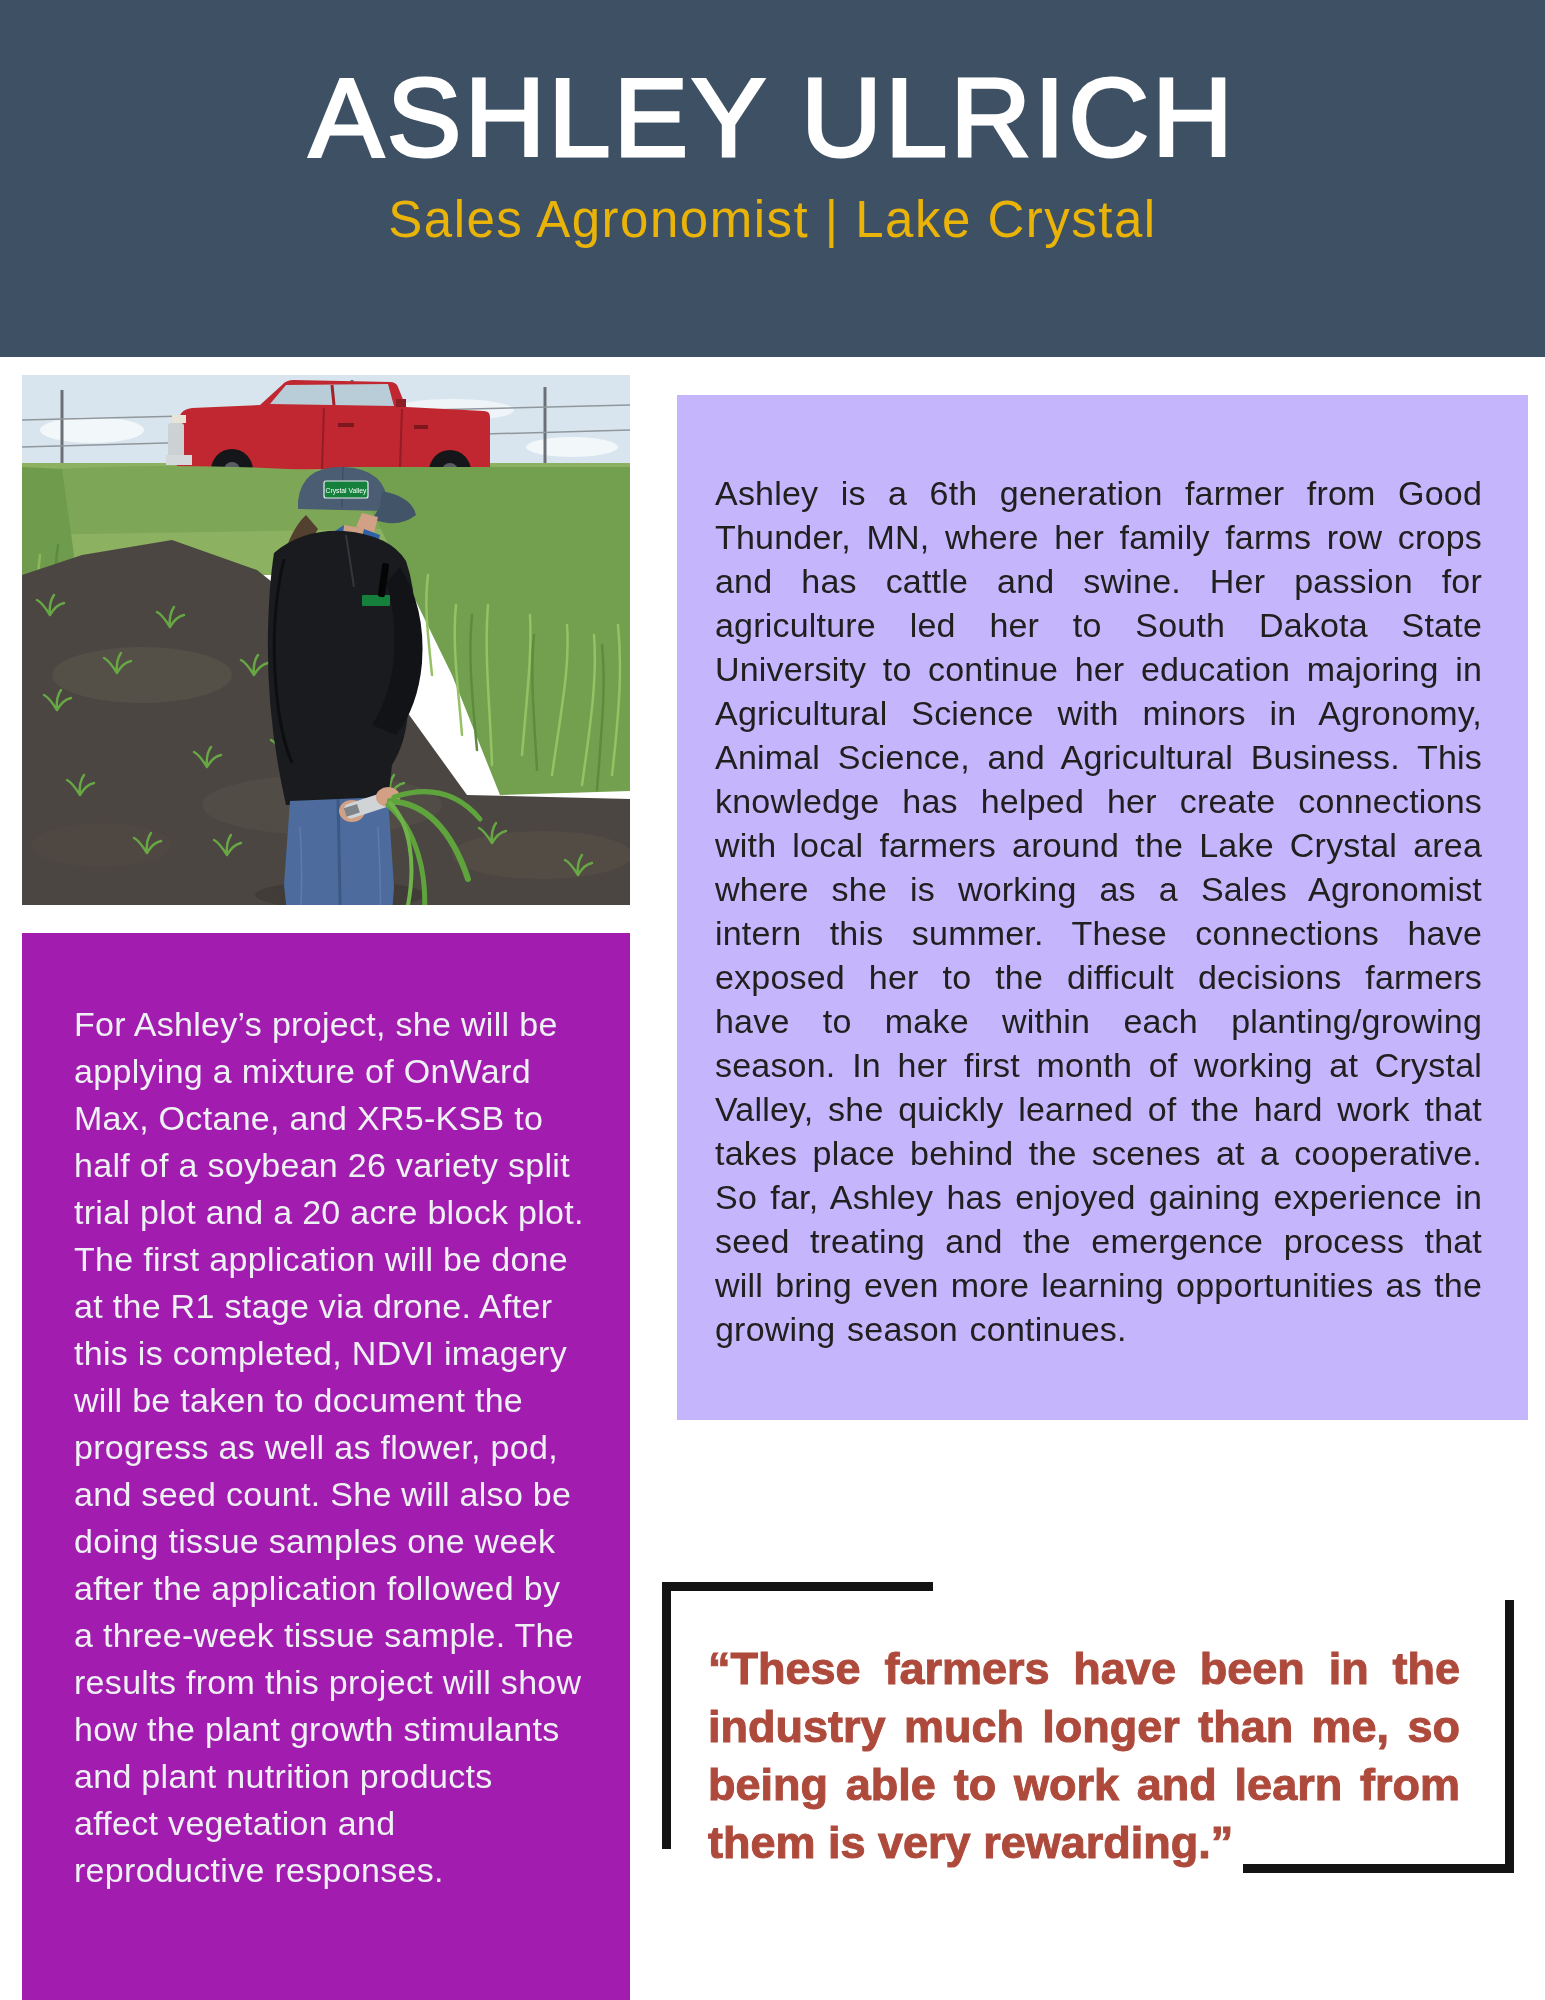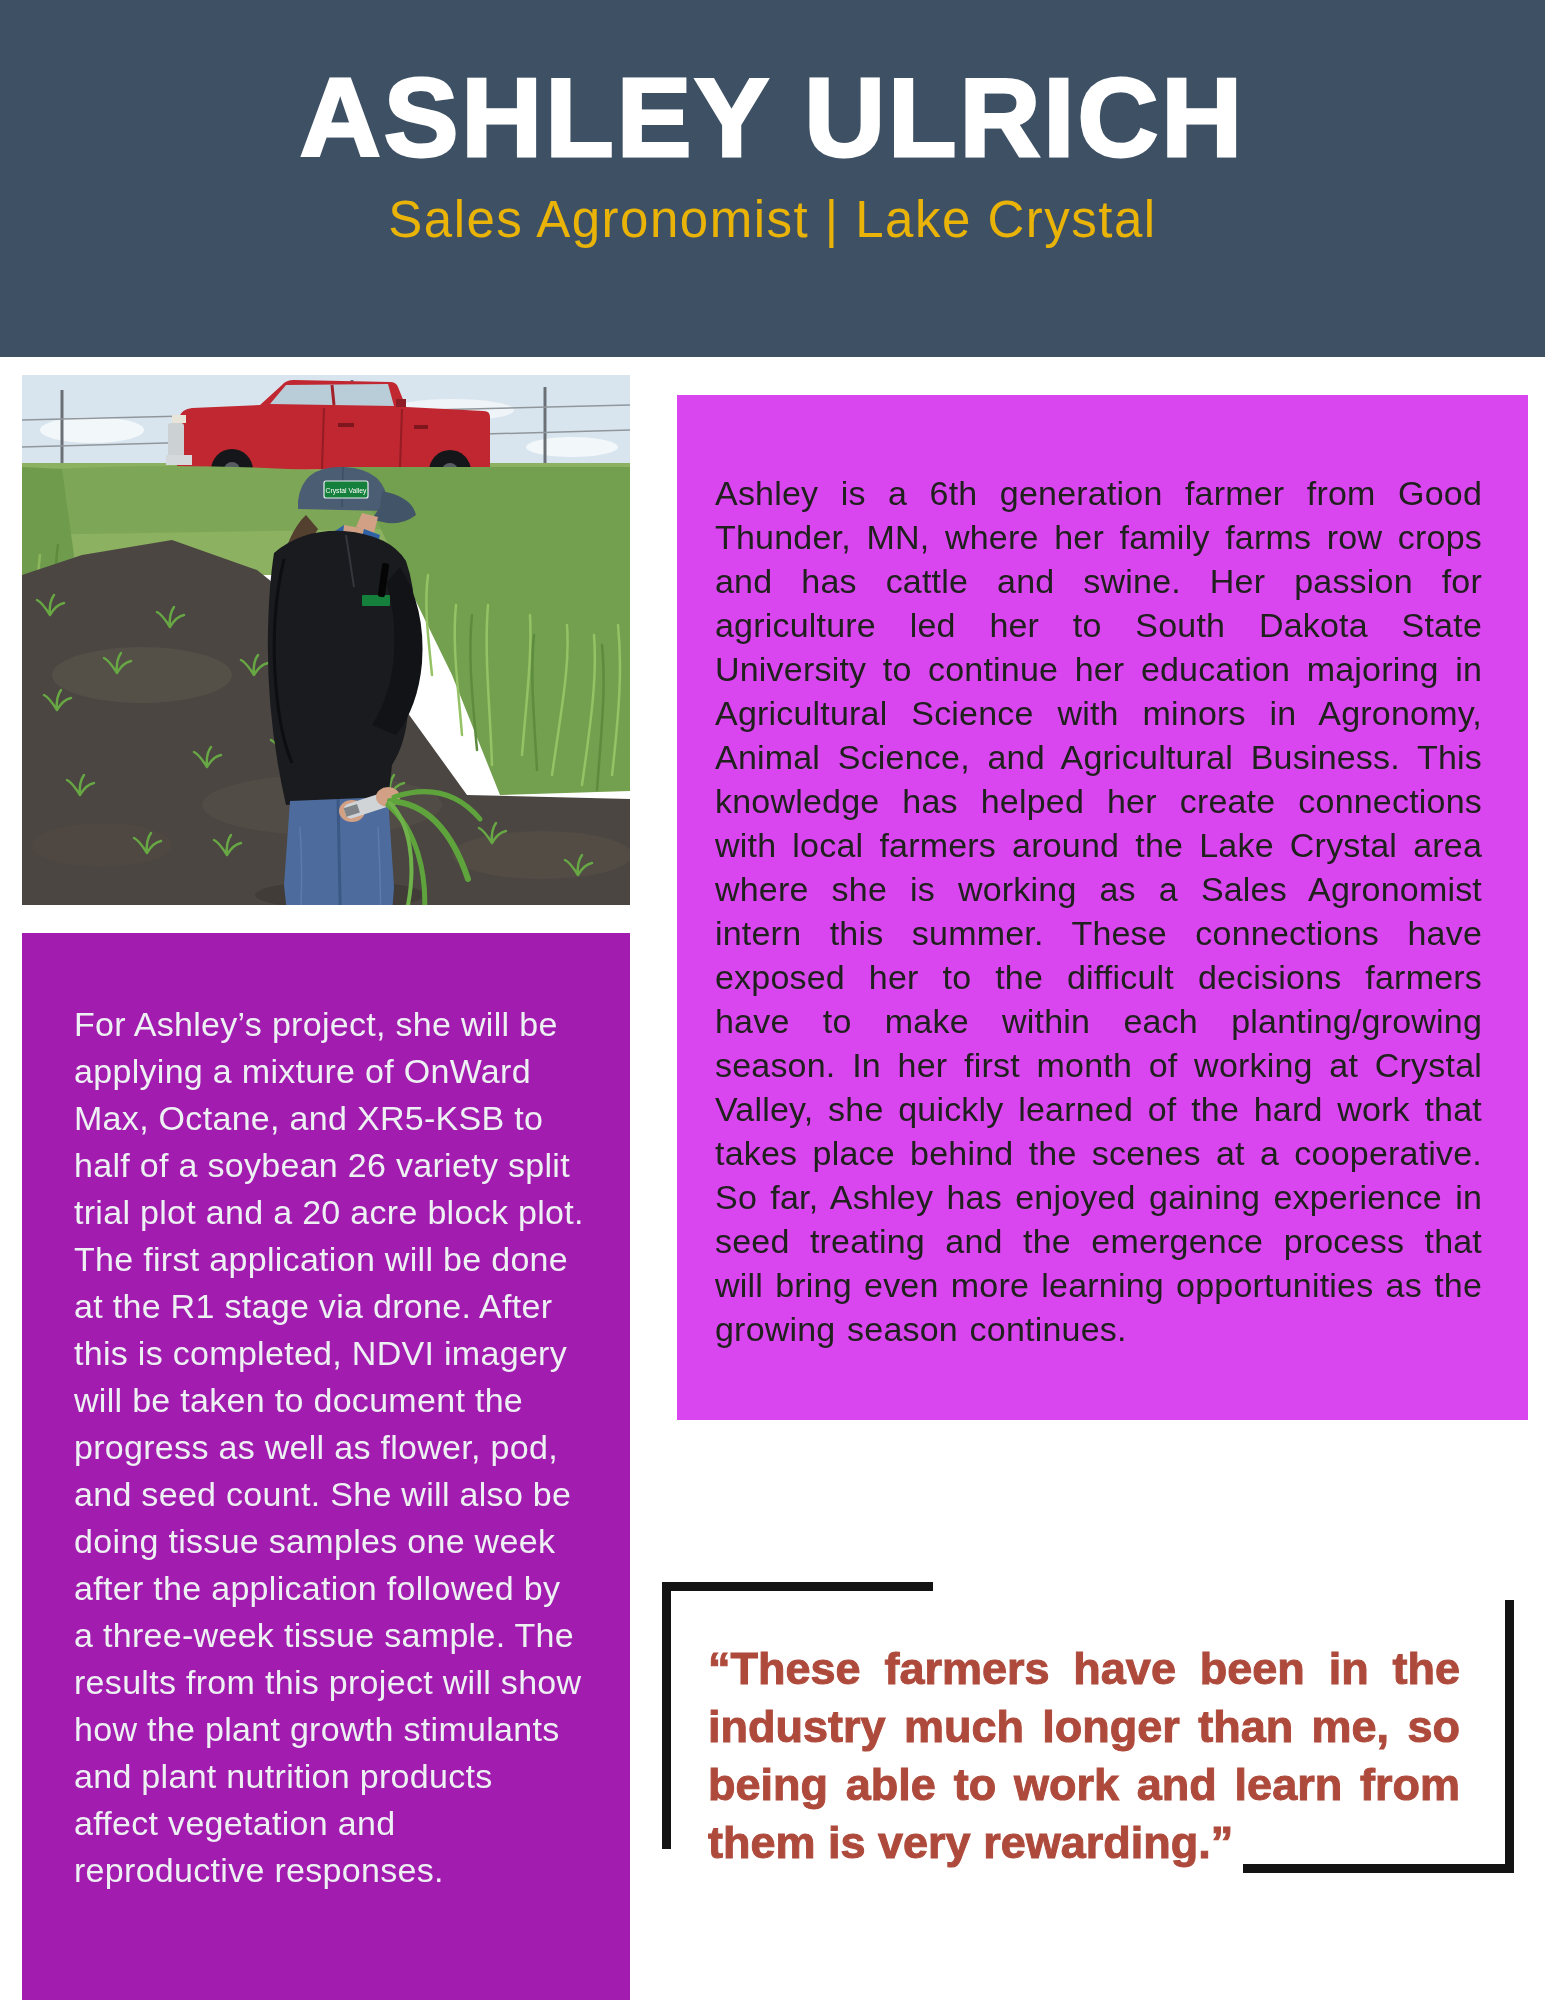--- a/index.html
+++ b/index.html
@@ -3,30 +3,30 @@
 <meta charset="utf-8">
 <style>
   html,body{margin:0;padding:0;background:#ffffff;}
   .page{
     position:relative; width:1545px; height:2000px; background:#ffffff;
     overflow:hidden; font-family:"Liberation Sans", sans-serif;
   }
   
   .header{position:absolute; left:0; top:0; width:1545px; height:357px;
     background:#3e5164; text-align:center;}
-  .title{padding-top:62px; font-size:112px; font-weight:700; line-height:1;
+  .title{padding-top:62px; font-size:112px; font-weight:400; line-height:1;
     color:#ffffff; letter-spacing:3px; -webkit-text-stroke:3px #ffffff;}
   .subtitle{margin-top:16px; font-size:51px; font-weight:400; color:#eab308;
     letter-spacing:1.5px;}
   
   .photo{position:absolute; left:22px; top:375px; width:608px; height:530px; overflow:hidden;}
   .photo svg{display:block; width:100%; height:100%;}
   
   .bio-card{position:absolute; left:677px; top:395px; width:851px; height:1025px;
-    background:#d946ef;}
+    background:#c4b5fd;}
   .bio-text{position:absolute; left:38px; right:46px; top:76px;
     font-size:34px; line-height:44px; color:#20201e; text-align:justify;
     letter-spacing:0.2px; word-spacing:2px;}
   
   .project-card{position:absolute; left:22px; top:933px; width:608px; height:1067px;
     background:#a21caf;}
   .project-text{position:absolute; left:52px; right:46px; top:68px;
     font-size:34px; line-height:47px; color:#eef1f3; letter-spacing:0.3px;}
   
   .quote-card{position:absolute; left:662px; top:1582px; width:852px; height:282px;}

